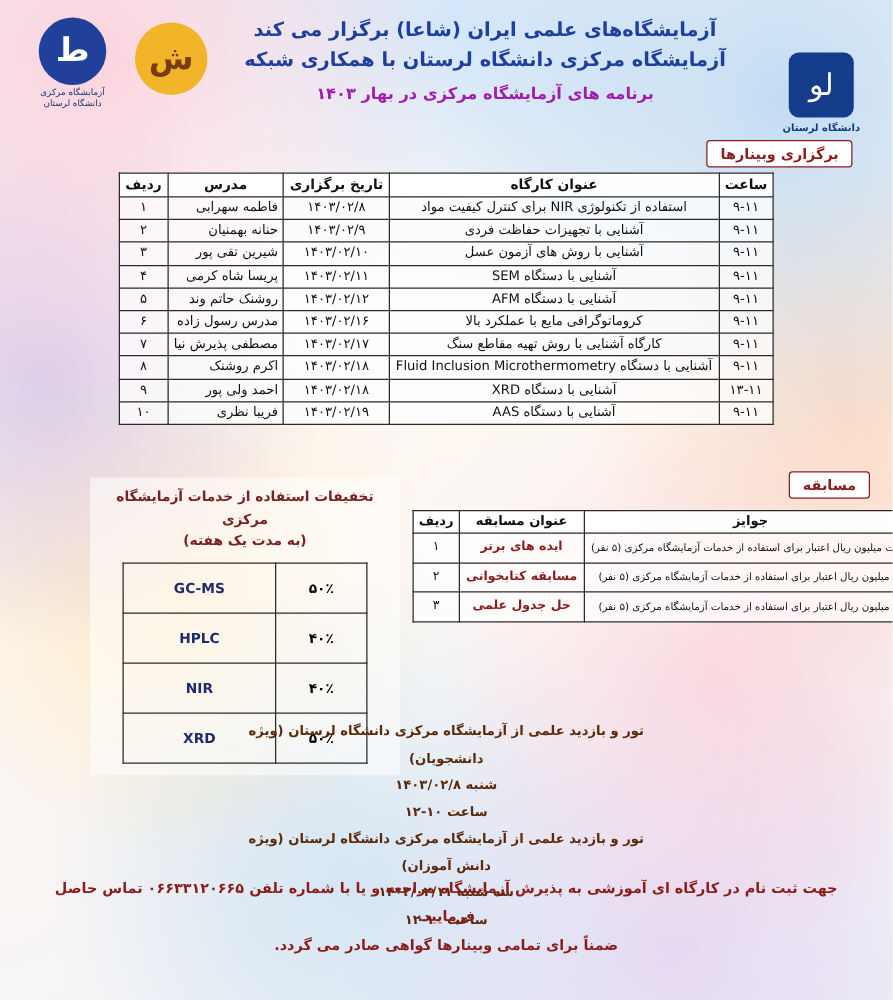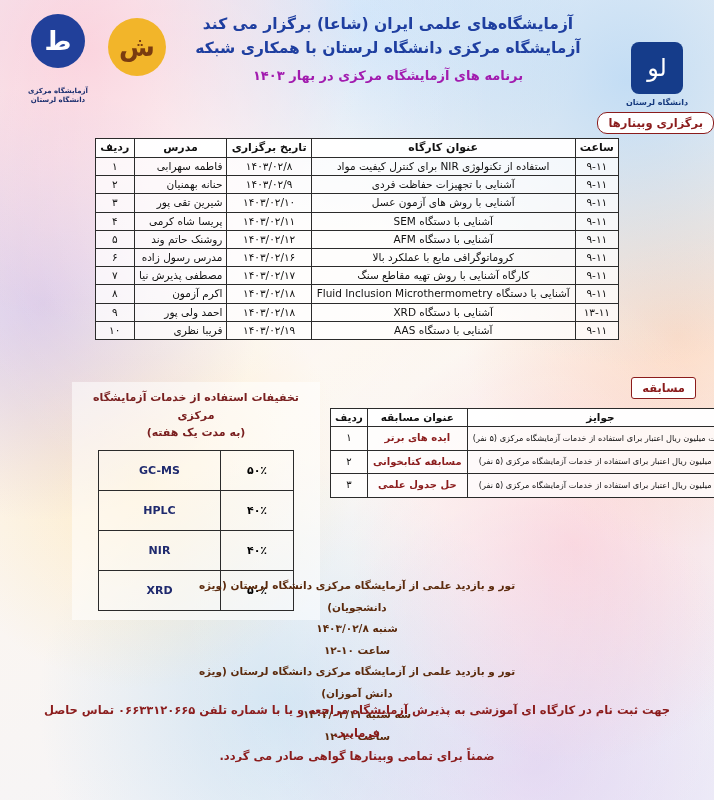--- a/index.html
+++ b/index.html
@@ -22,21 +22,21 @@
   .wash{position:absolute;inset:0;pointer-events:none;
     background:
       radial-gradient(ellipse at 30% 20%, rgba(255,255,255,0.35) 0%, rgba(255,255,255,0) 40%),
       radial-gradient(ellipse at 65% 75%, rgba(255,255,255,0.3) 0%, rgba(255,255,255,0) 45%);
   }
   
   .header{position:absolute;top:0;left:0;right:0;height:108px;}
   .logo-left{position:absolute;left:12px;top:14px;width:92px;text-align:center;}
   .logo-left .mark{width:54px;height:54px;border-radius:50%;background:#21409a;margin:0 auto;
     display:flex;align-items:center;justify-content:center;color:#fff;font-size:26px;font-weight:bold;}
-  .logo-left .cap{font-size:7px;color:#1a2e6e;margin-top:19px;line-height:1.35;font-weight:bold;}
+  .logo-left .cap{font-size:7px;color:#1a2e6e;margin-top:2px;line-height:1.35;font-weight:normal;}
   .logo-sh{position:absolute;left:108px;top:18px;width:58px;height:58px;border-radius:50%;
     background:#f2b52a;display:flex;align-items:center;justify-content:center;
     color:#7a3c10;font-size:26px;font-weight:bold;}
   .logo-right{position:absolute;right:14px;top:16px;width:86px;text-align:center;margin-top:26px;}
   .logo-right .mark{width:52px;height:52px;border-radius:8px;background:#153c8a;margin:0 auto;
     display:flex;align-items:center;justify-content:center;color:#fff;font-size:24px;}
   .logo-right .cap{font-size:8px;color:#163a7e;margin-top:4px;font-weight:bold;}
   .title-wrap{position:absolute;left:170px;right:108px;top:12px;text-align:center;}
   .title-main{color:#1f3fa0;font-weight:bold;font-size:15.5px;line-height:1.55;}
   .title-sub{color:#a21caf;font-weight:bold;font-size:13px;margin-top:8px;}
@@ -100,21 +100,21 @@
     <div class="title-main">آزمایشگاه مرکزی دانشگاه لرستان با همکاری شبکه</div>
     <div class="title-sub">برنامه های آزمایشگاه مرکزی در بهار ۱۴۰۳</div>
   </div>
 
   <div class="logo-right">
     <div class="mark">لو</div>
     <div class="cap">دانشگاه لرستان</div>
   </div>
 </div>
 
-<div class="tag" style="top:112px;right:0;border-radius:10px;">برگزاری وبینارها</div>
+<div class="tag" style="top:112px;right:32px;">برگزاری وبینارها</div>
 
 <table class="tbl" id="webinar-table">
   <thead>
     <tr>
       <th>ساعت</th>
       <th>عنوان کارگاه</th>
       <th>تاریخ برگزاری</th>
       <th>مدرس</th>
       <th>ردیف</th>
     </tr>
@@ -166,21 +166,21 @@
         <td>۹-۱۱</td>
         <td class="course">کارگاه آشنایی با روش تهیه مقاطع سنگ</td>
         <td>۱۴۰۳/۰۲/۱۷</td>
         <td class="name">مصطفی پذیرش نیا</td>
         <td>۷</td>
       </tr>
     <tr>
         <td>۹-۱۱</td>
         <td class="course">آشنایی با دستگاه Fluid Inclusion Microthermometry</td>
         <td>۱۴۰۳/۰۲/۱۸</td>
-        <td class="name">اکرم آزمون</td>
+        <td class="name">اکرم روشنک</td>
         <td>۸</td>
       </tr>
     <tr>
         <td>۱۳-۱۱</td>
         <td class="course">آشنایی با دستگاه XRD</td>
         <td>۱۴۰۳/۰۲/۱۸</td>
         <td class="name">احمد ولی پور</td>
         <td>۹</td>
       </tr>
     <tr>

